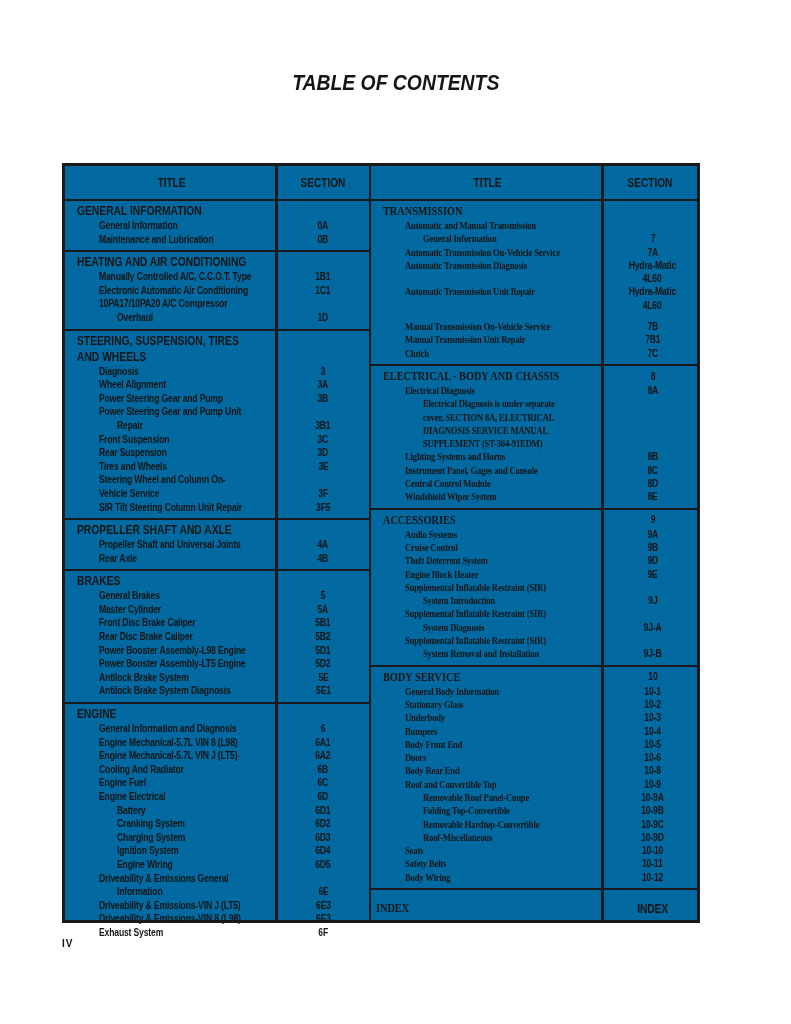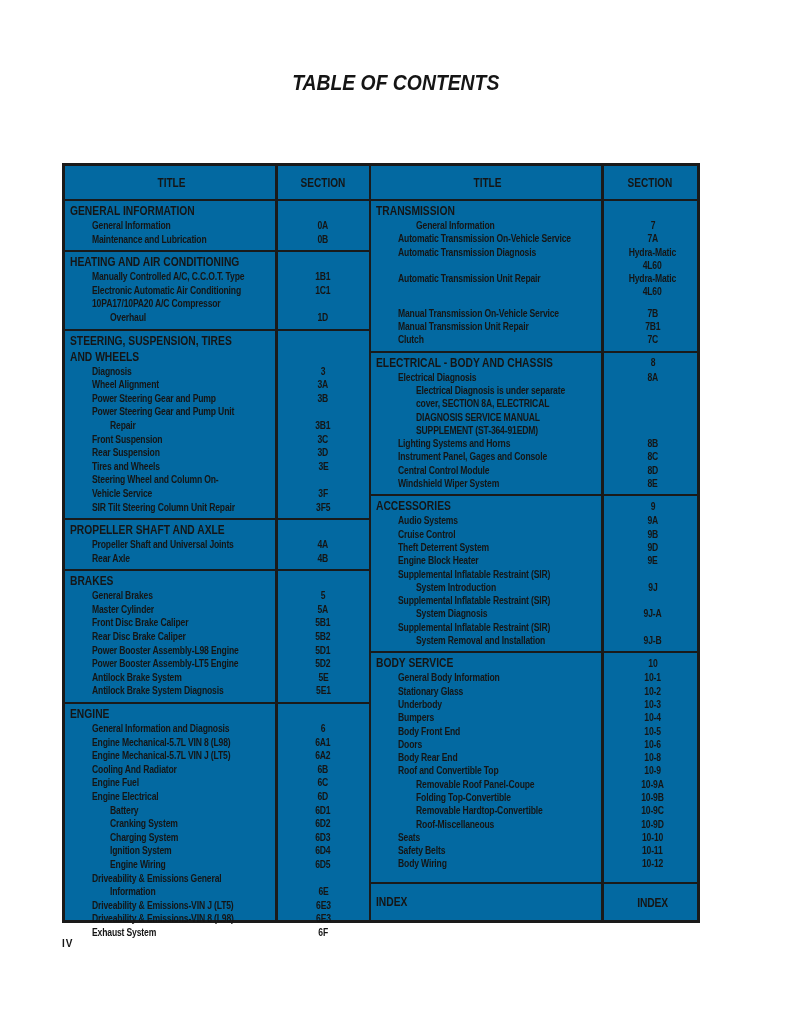--- a/index.html
+++ b/index.html
@@ -25,29 +25,29 @@
   .subtable.left::after{left:210px;}
   .subtable.right::after{left:230px;}
 
   .head-row{flex:0 0 33px;display:flex;align-items:center;border-bottom:2.5px solid #1a1a1a;}
   .head-row .hc{text-align:center;font-weight:bold;font-size:12.6px;}
   .subtable.left  .head-row .ht{width:212.5px;}
   .subtable.right .head-row .ht{width:232.5px;}
   .head-row .hs{flex:1;}
   .head-row .txt{transform:scaleX(0.8);transform-origin:50% 50%;}
 
-  .block{box-sizing:border-box;border-bottom:2.5px solid #1a1a1a;padding:2px 0 4px;flex:0 0 auto;}
+  .block{box-sizing:border-box;border-bottom:2.5px solid #1a1a1a;padding:2px 7px 4px;flex:0 0 auto;}
   .block:last-child{border-bottom:none;}
   .block.grow{flex:1 1 auto;}
   .block.index{display:flex;flex-direction:column;justify-content:center;padding:10px 0;}
 
   .row{display:flex;align-items:flex-end;}
   .row .t{box-sizing:border-box;overflow:hidden;}
   .subtable.left  .row .t{width:212.5px;}
-  .subtable.right .row .t{width:237px;}
+  .subtable.right .row .t{width:237px;font-family:Liberation Serif, serif;}
   .row .s{flex:1;text-align:center;overflow:hidden;}
   .row .t,.row .s{font-size:11px;font-weight:700;line-height:13.6px;letter-spacing:-0.2px;}
   .subtable.right .row .t,.subtable.right .row .s{line-height:13.3px;}
 
   .txt{display:inline-block;white-space:nowrap;}
   .row .t .txt{transform:scaleX(0.78);transform-origin:0 50%;}
   .row .s .txt{transform:scaleX(0.78);transform-origin:50% 50%;}
 
   .hrow .t div{line-height:16px;}
   .htxt{font-size:13.2px;font-weight:700;letter-spacing:0;}
@@ -305,20 +305,24 @@
       <div class="hc hs"><span class="txt">SECTION</span></div>
     </div>
   <div class="block">
         <div class="row hrow">
           <div class="t i0">
             <div><span class="txt htxt">TRANSMISSION</span></div>
           </div>
           <div class="s"><span class="txt"></span></div>
         </div>
         <div class="row">
+          <div class="t i1"><span class="txt">Automatic and Manual Transmission</span></div>
+          <div class="s"><span class="txt"></span></div>
+        </div>
+        <div class="row">
           <div class="t i2"><span class="txt">General Information</span></div>
           <div class="s"><span class="txt">7</span></div>
         </div>
         <div class="row">
           <div class="t i1"><span class="txt">Automatic Transmission On-Vehicle Service</span></div>
           <div class="s"><span class="txt">7A</span></div>
         </div>
         <div class="row">
           <div class="t i1"><span class="txt">Automatic Transmission Diagnosis</span></div>
           <div class="s"><span class="txt">Hydra-Matic</span></div>

